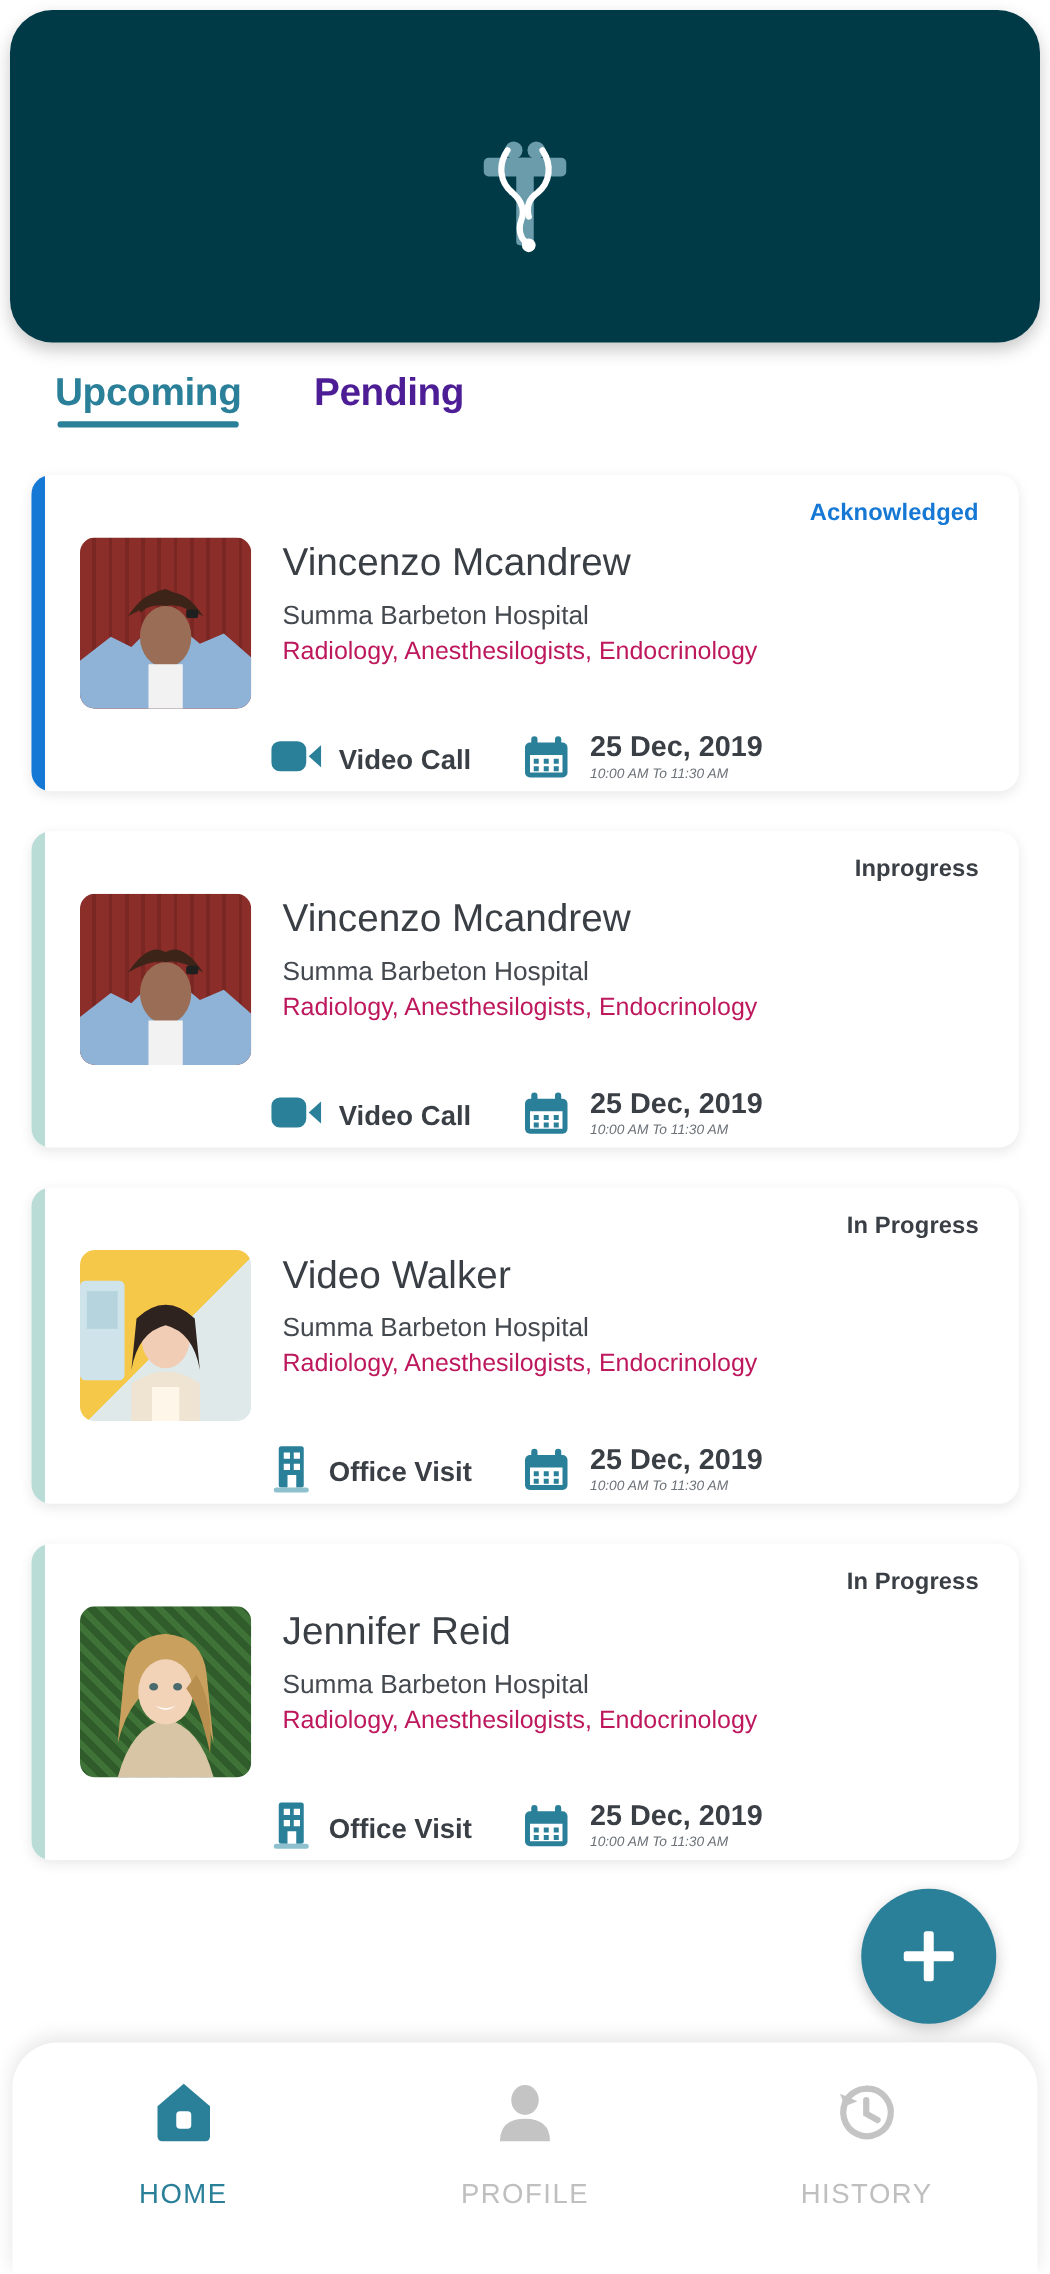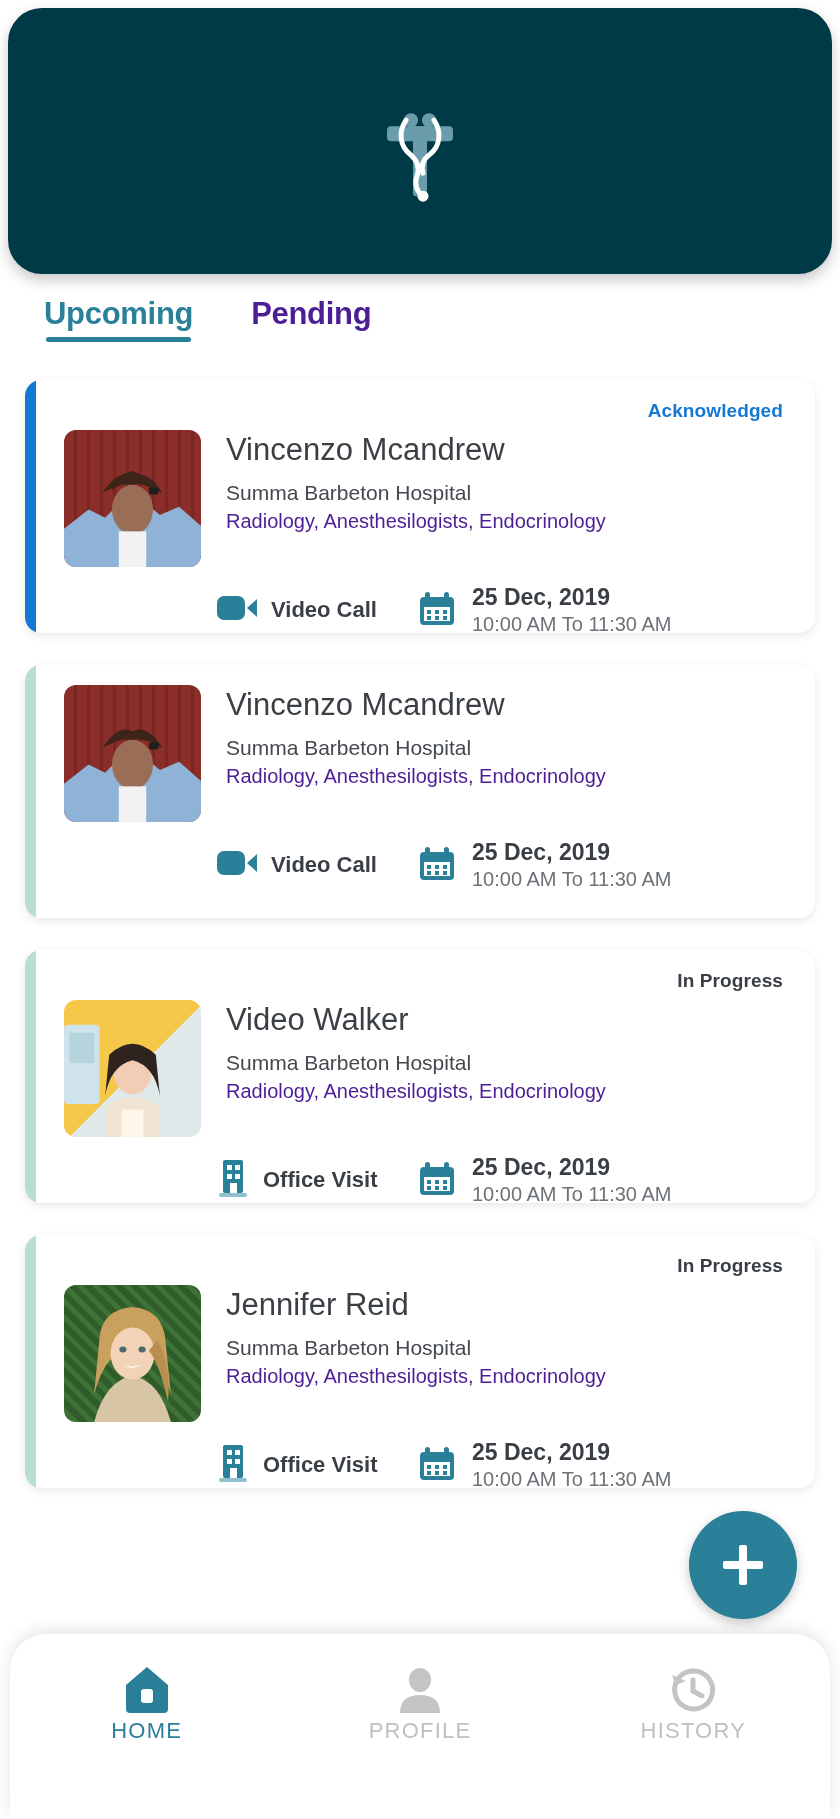--- a/index.html
+++ b/index.html
@@ -139,21 +139,21 @@
     white-space: nowrap;
   }
   .phosp {
     font-size: 21px;
     color: #44494f;
     margin-top: 14px;
     white-space: nowrap;
   }
   .pspec {
     font-size: 20px;
-    color: #4c1d95;
+    color: #be185d;
     margin-top: 5px;
     white-space: nowrap;
   }
   .meta {
     display: flex;
     align-items: center;
     margin-top: 18px;
     padding-left: 153px;
   }
   .mode {
@@ -161,34 +161,35 @@
     align-items: center;
     width: 200px;
   }
   .mode-label {
     font-size: 22px;
     font-weight: bold;
     color: #3a3f45;
     margin-left: 14px;
     white-space: nowrap;
   }
-  .dateblock { display: flex; align-items: center; }
+  .dateblock { display: flex; align-items: flex-start; }
   .date-text { margin-left: 15px; }
   .d1 {
     font-size: 23px;
     font-weight: bold;
     color: #3a3f45;
     line-height: 1.12;
     white-space: nowrap;
   }
   .d2 {
-    font-size: 20px;
+    font-size: 11px;
     color: #6c7278;
     margin-top: 2px;
     white-space: nowrap;
+    font-style: italic;
   }
 
   
   .fab {
     position: absolute;
     right: 43px;
     bottom: 200px;
     width: 108px;
     height: 108px;
     border-radius: 50%;
@@ -220,21 +221,21 @@
     flex: 1;
     display: flex;
     flex-direction: column;
     align-items: center;
     cursor: pointer;
   }
   .navicon { height: 56px; display: flex; align-items: center; justify-content: center; }
   .navlabel {
     font-size: 22px;
     letter-spacing: 1.2px;
-    margin-top: 0;
+    margin-top: 24px;
     font-weight: 500;
   }
   .navitem.active .navlabel { color: #2a7f99; }
   .navitem.inactive .navlabel { color: #bfbfbf; }
 </style>
 </head>
 <body>
 
 <div class="phone">
 
@@ -316,20 +317,21 @@
               <span class="d2" style="display:block">10:00 AM To 11:30 AM</span>
             </span>
           </div>
         </div>
       </div>
     </div>
 
     <div class="card">
       <div class="accent" style="background:#b9ddd6"></div>
       <div class="card-body">
+        <div class="status" style="color:#3a3f45">Inprogress</div>
         <div class="card-main">
           <div class="avatar">
             <div class="av-inner" style="background:
               repeating-linear-gradient(90deg,#8b2d28 0 10px,#7a2622 10px 13px)"></div>
             <svg class="av-inner" viewBox="0 0 100 100" preserveAspectRatio="none">
               <path d="M0 72 L18 58 L30 64 L42 52 L58 52 L70 62 L84 56 L100 70 L100 100 L0 100 Z" fill="#8fb3d6"></path>
               <ellipse cx="50" cy="58" rx="15" ry="18" fill="#9a6e56"></ellipse>
               <path d="M28 46 Q40 28 50 34 Q60 28 72 46 Q58 38 50 40 Q42 38 28 46 Z" fill="#3d2419"></path>
               <rect x="40" y="74" width="20" height="26" fill="#f2f2f2"></rect>
               <rect x="62" y="42" width="7" height="5" rx="1.5" fill="#1f1f1f"></rect>

